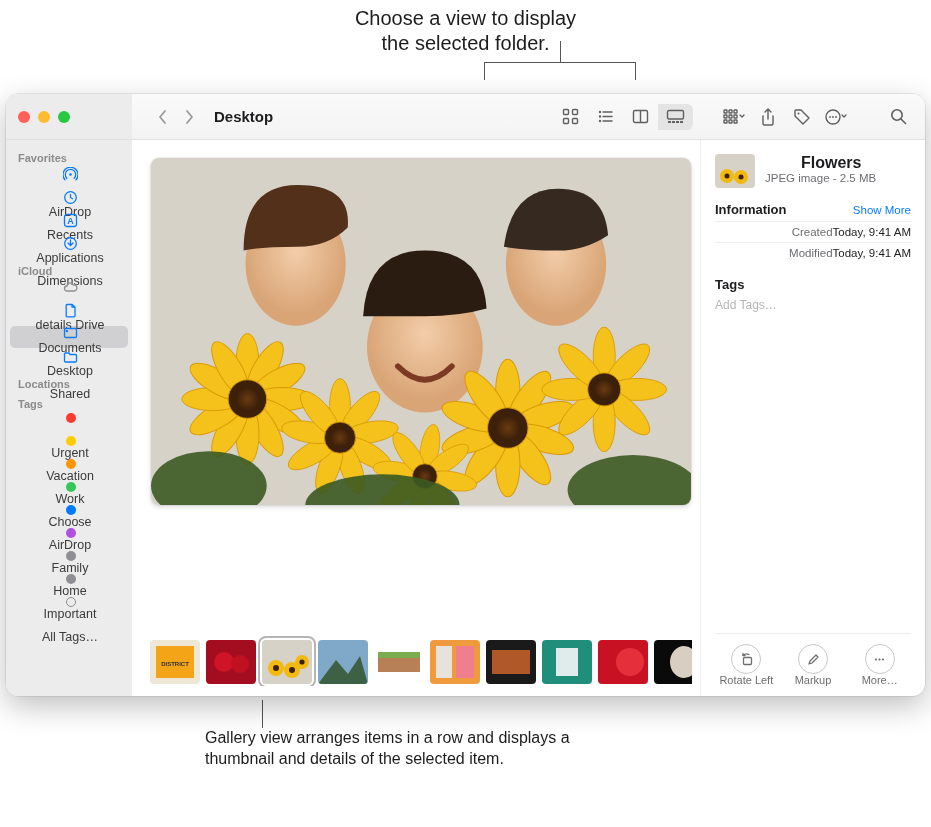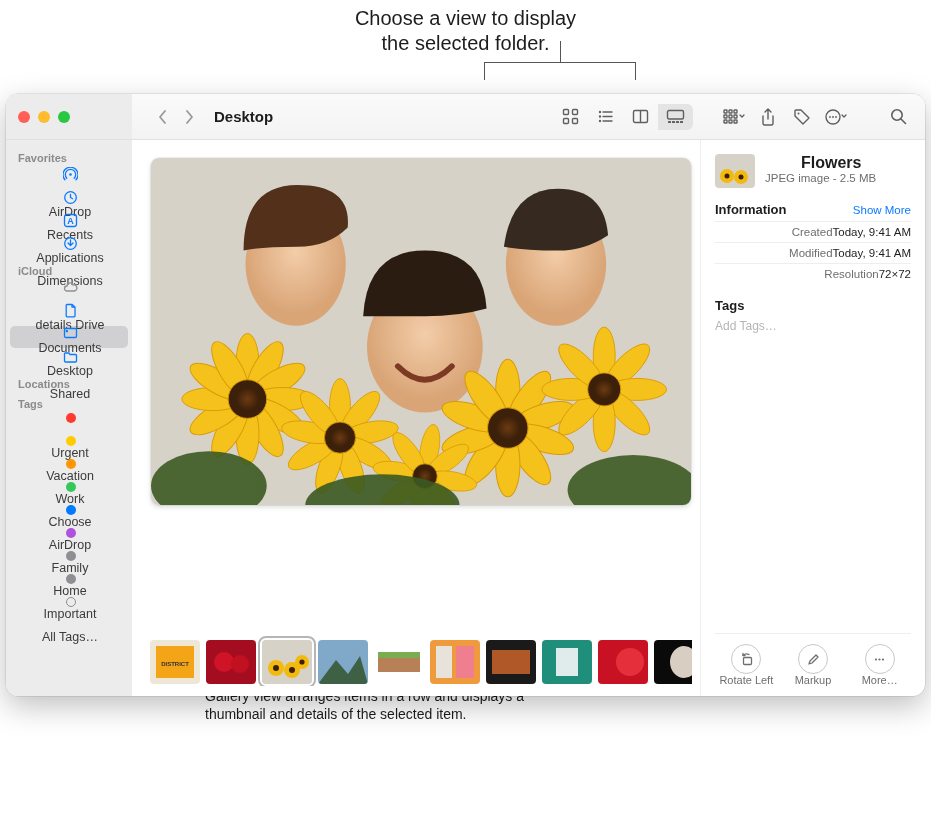--- a/index.html
+++ b/index.html
@@ -31,22 +31,22 @@
     border-right: 1px solid #555;
     position: relative;
   }
   .callout-top .bracket::after{
     content:"";
     position:absolute; left:50%; top:-22px; width:1px; height:22px; background:#555;
   }
   .callout-bottom {
     position: absolute;
     left: 205px;
-    top: 687px;
-    font-size: 14px;
+    top: 728px;
+    font-size: 16px;
     line-height: 1.3;
     max-width: 380px;
   }
   .callout-bottom .stem{
     position:absolute; left:57px; top:-28px; width:1px; height:28px; background:#555;
   }
 
   
   .window {
     position: absolute;
@@ -682,24 +682,20 @@
             <span class="show-more">Show More</span>
           </div>
           <div class="insp-row">
               <span class="k">Created</span>
               <span>Today, 9:41 AM</span>
             </div>
           <div class="insp-row">
               <span class="k">Modified</span>
               <span>Today, 9:41 AM</span>
             </div>
-          <div class="insp-row">
-              <span class="k">Resolution</span>
-              <span>72×72</span>
-            </div>
         </div>
 
         <div class="insp-section">
           <div class="insp-h">
               <span>Tags</span>
             </div>
           <div class="add-tags">Add Tags…</div>
         </div>
 
         <div class="insp-actions">

